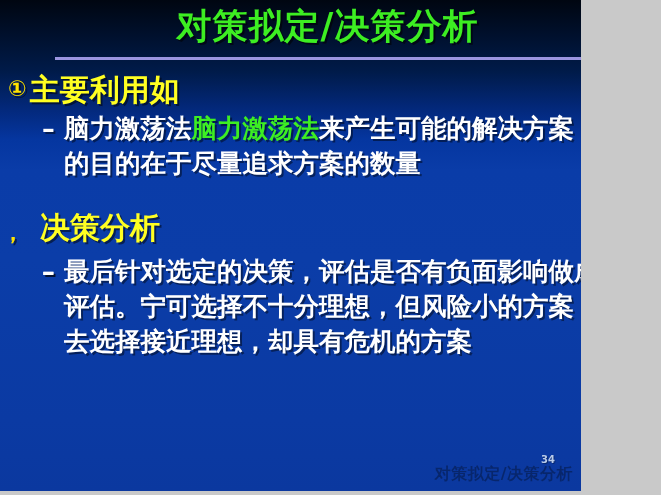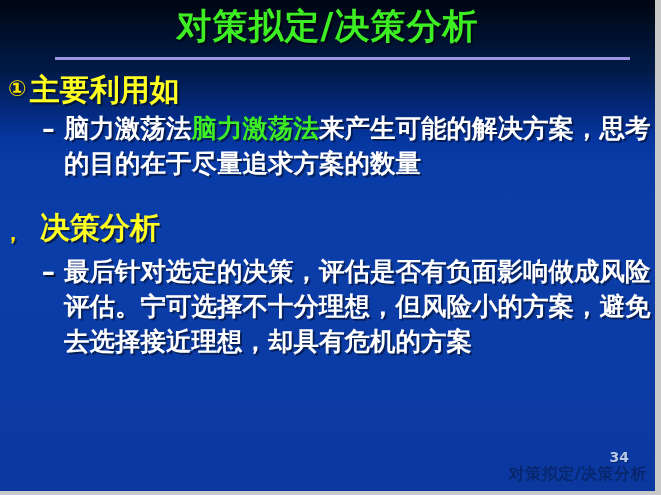--- a/index.html
+++ b/index.html
@@ -9,21 +9,21 @@
   }
   body {
     width: 661px;
     height: 495px;
     overflow: hidden;
     font-family: "DejaVu Sans", "Liberation Sans", sans-serif;
   }
 
   #slide {
     position: relative;
-    width: 655px;
+    width: 581px;
     height: 491px;
     overflow: hidden;
     background:
       linear-gradient(to bottom,
         #000611 0px,
         #00112f 38px,
         #001b4a 72px,
         #03287a 108px,
         #0536a0 140px,
         #0a3ca8 170px,
@@ -112,21 +112,21 @@
   }
   .bullet .hl {
     color: #3dee22;
   }
 
   
   #page-num {
     position: absolute;
     right: 26px;
     bottom: 26px;
-    font-size: 14px;
+    font-size: 10px;
     font-weight: bold;
     color: #b9cbe8;
     text-shadow: 1px 1px 0 rgba(0,0,0,0.3);
     margin-top: 43px;
   }
 
   #watermark {
     position: absolute;
     right: 8px;
     bottom: 6px;

